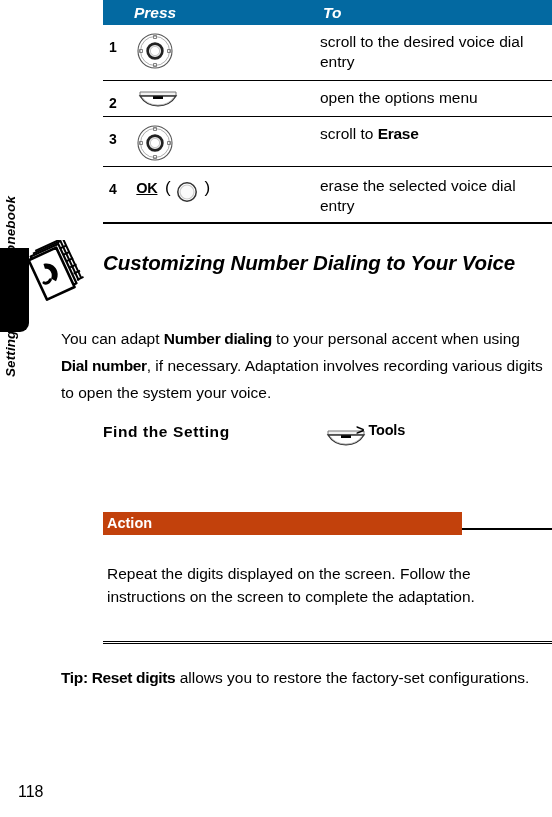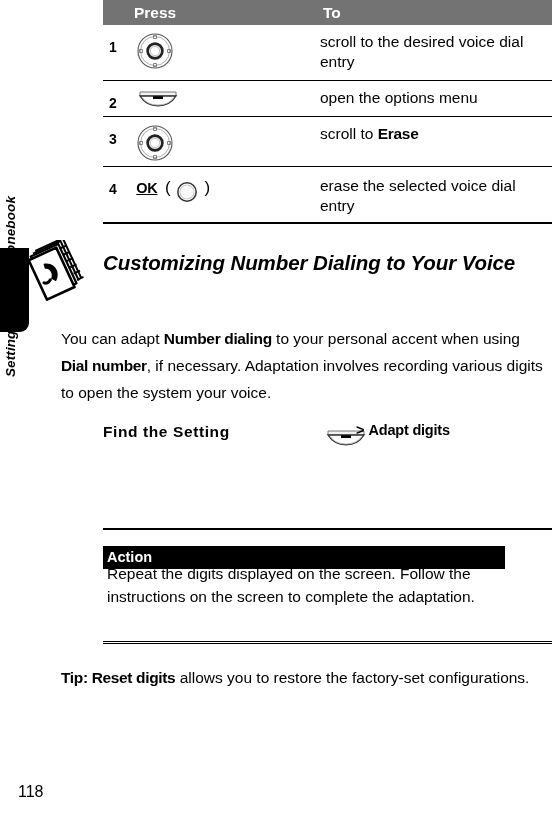--- a/index.html
+++ b/index.html
@@ -59,21 +59,22 @@
     left: 103px;
     top: 0px;
     width: 449px;
     border-collapse: collapse;
   }
   .press-table td, .press-table th {
     padding: 0;
     vertical-align: top;
   }
   .th-row {
-    background: #737373;
+    background: #0369a1;
+    font-style: italic;
   }
   .th-row th {
     color: #ffffff;
     font-size: 15.5px;
     font-weight: bold;
     text-align: left;
     height: 25px;
     line-height: 25px;
     padding: 0;
   }
@@ -189,24 +190,24 @@
     left: 103px;
     top: 528px;
     width: 449px;
     border-top: 2.2px solid #000;
   }
 
   
   .action-head {
     position: absolute;
     left: 103px;
-    top: 546px;
-    width: 402px;
+    top: 512px;
+    width: 359px;
     height: 23px;
-    background: #000000;
+    background: #c2410c;
     color: #fff;
     font-size: 14.5px;
     font-weight: bold;
     line-height: 23px;
     padding-left: 4px;
     box-sizing: border-box;
   }
   .action-body {
     position: absolute;
     left: 107px;
@@ -372,21 +373,21 @@
   <div class="fft-label">Find the Setting</div>
   <div class="fft-icon">
     <svg width="44" height="24" viewBox="0 0 44 24" aria-hidden="true">
       <path d="M4 4 L40 4 L40 8 L4 8 Z" fill="#f2f2f2" stroke="#777" stroke-width="1"></path>
       <path d="M4 8 C12 21 32 21 40 8 Z" fill="#ffffff" stroke="#333" stroke-width="1.4"></path>
       <rect x="17" y="8.2" width="10" height="2.8" fill="#000"></rect>
       <path d="M6.5 9.5 C13 19.5 31 19.5 37.5 9.5" fill="none" stroke="#bbb" stroke-width="0.8"></path>
     </svg>
   </div>
   <div class="fft-list">
-    <div><span class="gt">&gt;</span><span>Adapt digits</span></div>
+    <div><span class="gt">&gt;</span><span>Tools</span></div>
   </div>
 </div>
 <div class="fft-rule"></div>
 
 <div class="action-head">Action</div>
 <div class="action-body">Repeat the digits displayed on the screen. Follow the instructions on the screen to complete the adaptation.</div>
 <div class="action-rule"></div>
 
 <div class="tip"><b>Tip: </b><b>Reset digits</b><span> allows you to restore the factory-set configurations.</span></div>
 

